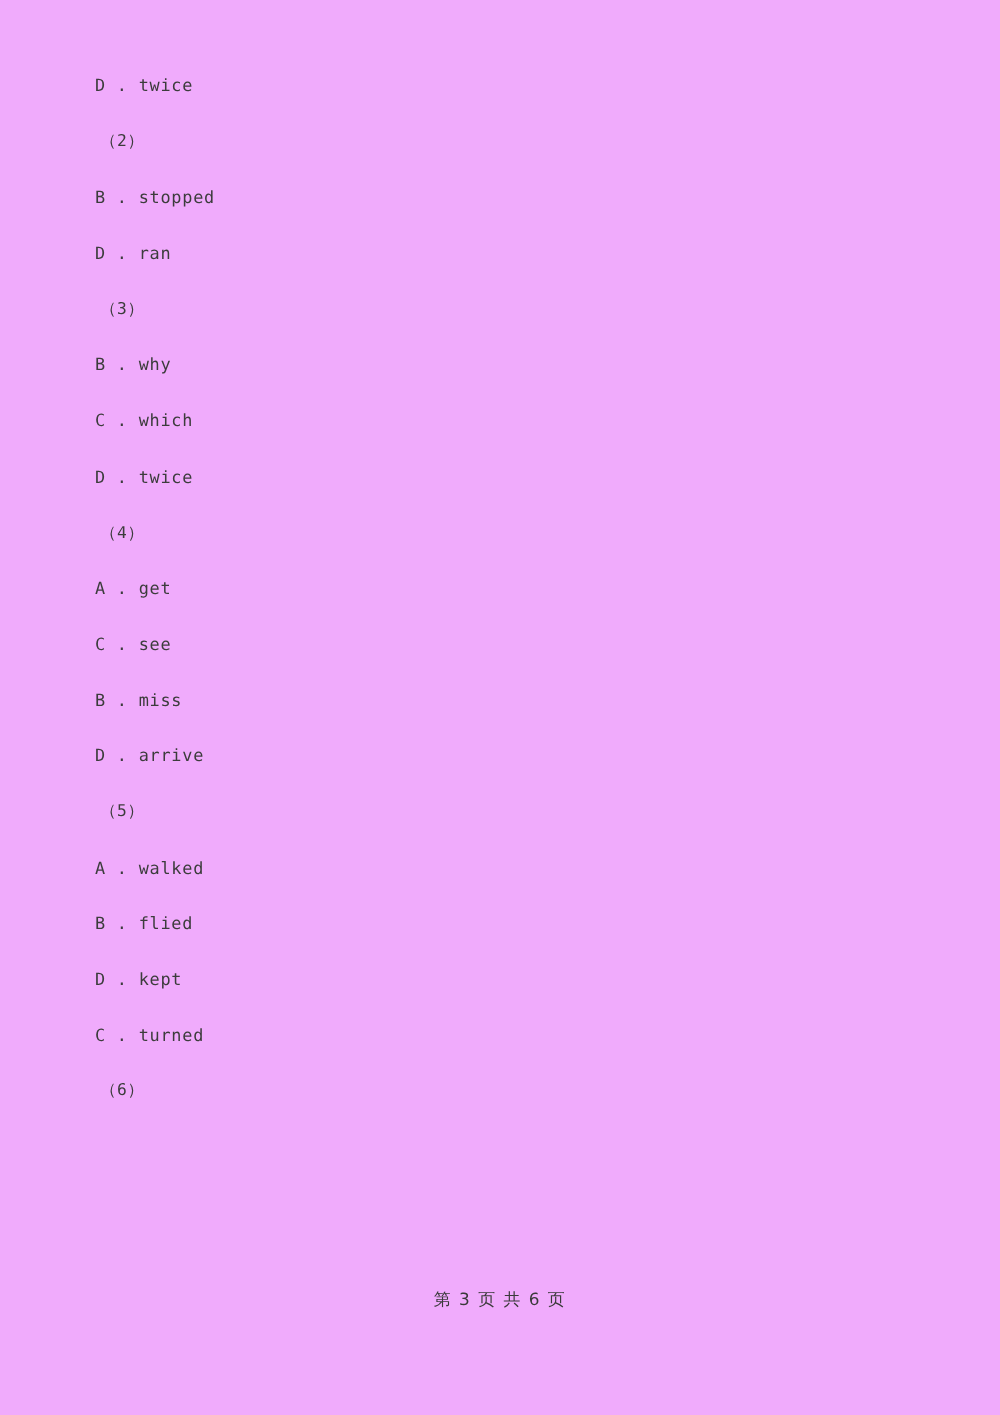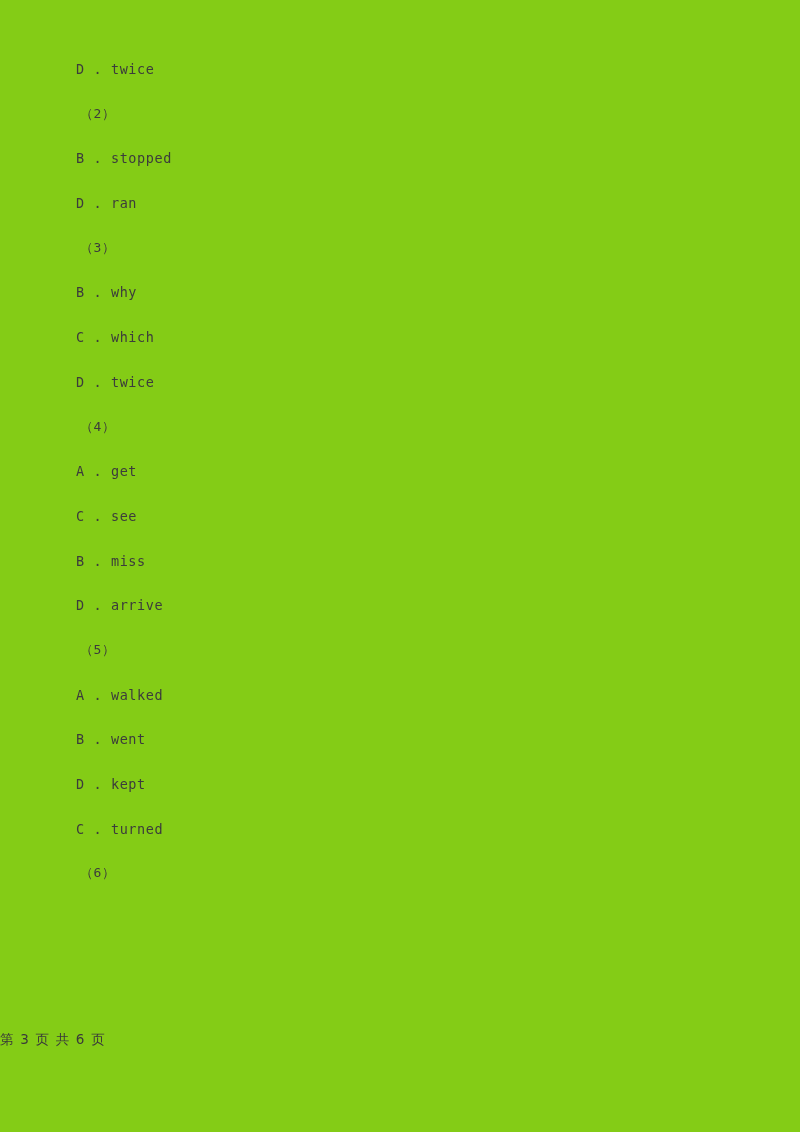--- a/index.html
+++ b/index.html
@@ -8,21 +8,21 @@
     padding: 0;
     background: #ffffff;
   }
   body {
     font-family: "DejaVu Sans Mono", "Liberation Mono", monospace;
   }
   #page {
     position: relative;
     width: 800px;
     height: 1132px;
-    background: #84cc16;
+    background: #f0abfc;
     overflow: hidden;
     margin: 0 auto;
   }
   .content {
     position: absolute;
     left: 76px;
     top: 47px;
     width: 660px;
   }
   .line {
@@ -39,21 +39,21 @@
   }
   .line.marker {
     padding-left: 4px;
     font-size: 13px;
   }
   .footer {
     position: absolute;
     left: 0;
     top: 1031px;
     width: 800px;
-    text-align: left;
+    text-align: center;
     font-family: "DejaVu Sans", "Liberation Sans", sans-serif;
     font-size: 13.5px;
     color: #3a3a3a;
     letter-spacing: 1.2px;
     white-space: pre;
   }
 </style>
 </head>
 <body>
 
@@ -68,21 +68,21 @@
       <div class="line option">B . why</div>
       <div class="line option">C . which</div>
       <div class="line option">D . twice</div>
       <div class="line marker">（4）</div>
       <div class="line option">A . get</div>
       <div class="line option">C . see</div>
       <div class="line option">B . miss</div>
       <div class="line option">D . arrive</div>
       <div class="line marker">（5）</div>
       <div class="line option">A . walked</div>
-      <div class="line option">B . went</div>
+      <div class="line option">B . flied</div>
       <div class="line option">D . kept</div>
       <div class="line option">C . turned</div>
       <div class="line marker">（6）</div>
     </div>
 
   <div class="footer">第 3 页 共 6 页</div>
 
 </div>
 
 </body></html>

